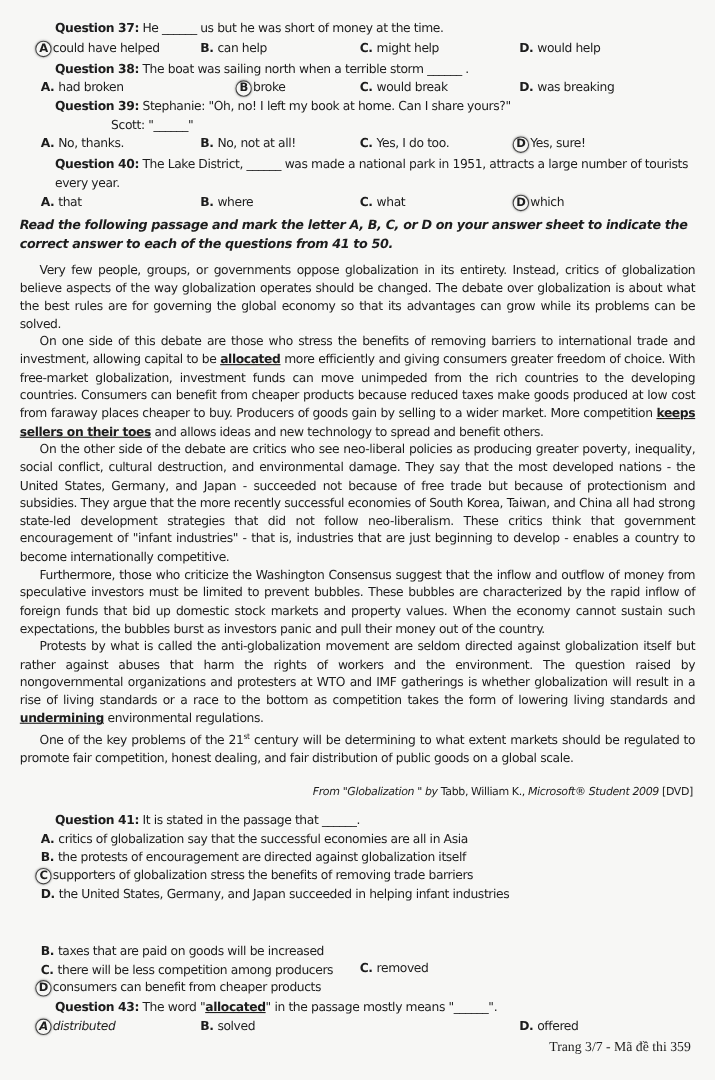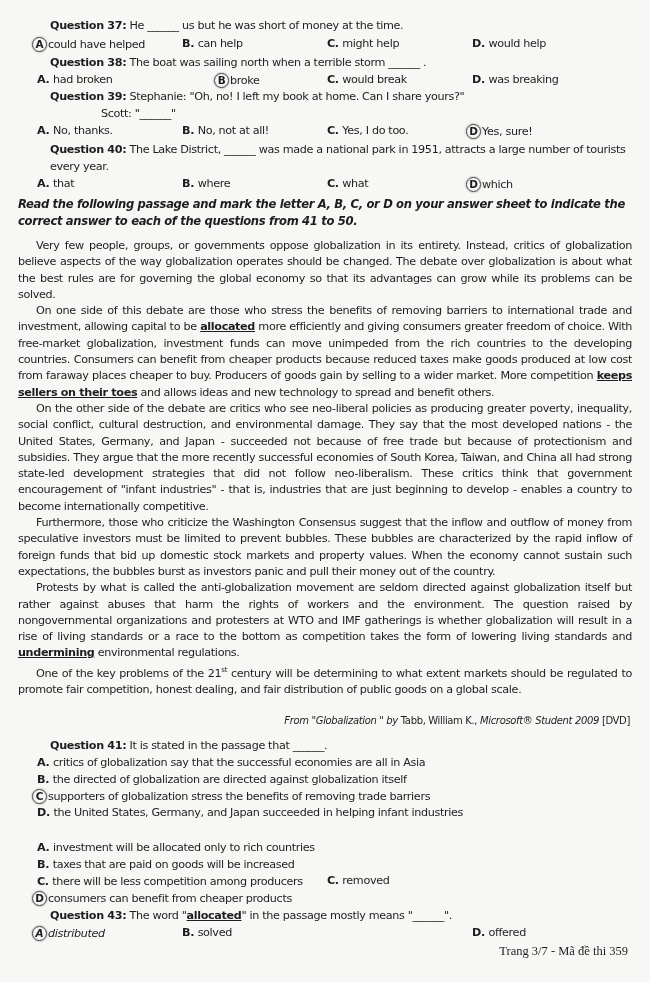--- a/index.html
+++ b/index.html
@@ -96,25 +96,24 @@
   </div>
 
   <div class="abs cite">
     <i>From </i><i>"Globalization "</i><i> by </i><span>Tabb, William K., </span><i>Microsoft® Student 2009</i><span> [DVD]</span>
   </div>
 
   <div class="abs q" style="top:739px;">
     <span class="b">Question 41:</span><span> It is stated in the passage that ______.</span>
   </div>
   <div class="abs" style="left:37px; top:756px;"><span class="lbl">A. </span><span>critics of globalization say that the successful economies are all in Asia</span></div>
-  <div class="abs" style="left:37px; top:773px;"><span class="lbl">B. </span><span>the directed of globalization are directed against globalization itself</span></div>
+  <div class="abs" style="left:37px; top:773px;"><span class="lbl">B. </span><span>the protests of encouragement are directed against globalization itself</span></div>
   <div class="abs" style="left:35px; top:789px;"><span class="circ">C</span><span>supporters of globalization stress the benefits of removing trade barriers</span></div>
   <div class="abs" style="left:37px; top:806px;"><span class="lbl">D. </span><span>the United States, Germany, and Japan succeeded in helping infant industries</span></div>
 
-  <div class="abs" style="left:37px; top:841px;"><span class="lbl">A. </span><span>investment will be allocated only to rich countries</span></div>
   <div class="abs" style="left:37px; top:858px;"><span class="lbl">B. </span><span>taxes that are paid on goods will be increased</span></div>
   <div class="abs" style="left:37px; top:875px;"><span class="lbl">C. </span><span>there will be less competition among producers</span></div>
   <div class="abs" style="left:35px; top:891px;"><span class="circ">D</span><span>consumers can benefit from cheaper products</span></div>
 
   <div class="abs q" style="top:909px;">
     <span class="b">Question 43:</span><span> The word "</span><span class="u">allocated</span><span>" in the passage mostly means "______".</span>
   </div>
   <div class="abs" style="left:35px; top:926px;font-style:italic;"><span class="circ">A</span><span>distributed</span></div>
   <div class="abs" style="left:182px; top:926px;"><span class="lbl">B. </span><span>solved</span></div>
   <div class="abs" style="left:327px; top:874px;"><span class="lbl">C. </span><span>removed</span></div>

